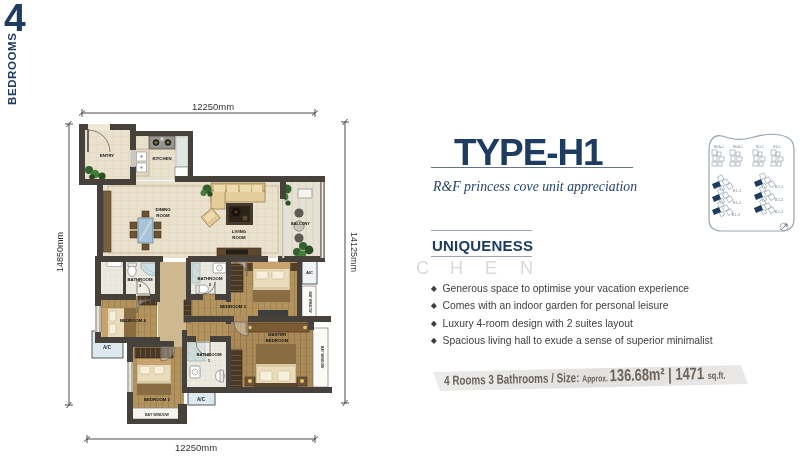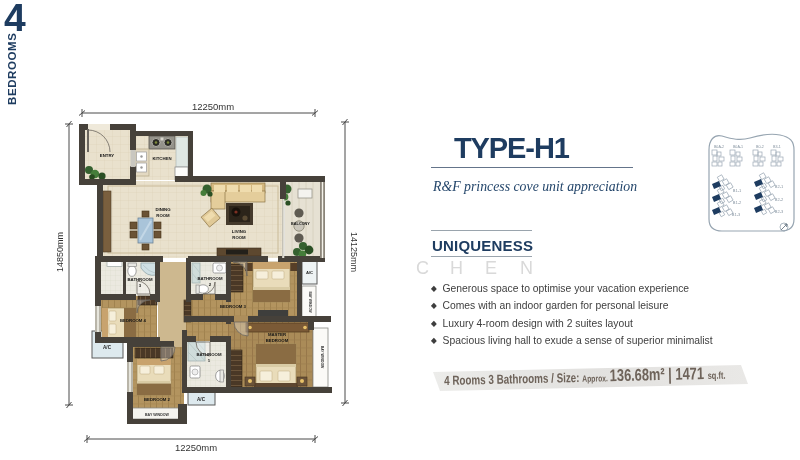--- a/index.html
+++ b/index.html
@@ -6,21 +6,21 @@
 .abs{position:absolute;}
 .navy{color:#1e3c60;}
 </style>
 </head>
 <body>
 
 <div class="abs navy" style="left:4px;top:-2px;font-size:39px;font-weight:bold;line-height:1;">4</div>
 
 <div class="abs navy" style="left:6px;top:41px;height:64px;writing-mode:vertical-rl;transform:rotate(180deg);font-size:11.5px;font-weight:bold;letter-spacing:0.6px;">BEDROOMS</div>
 
-<div class="abs navy" style="left:454px;top:132px;font-size:29px;font-weight:bold;letter-spacing:-1.1px;">TYPE-H1</div>
+<div class="abs navy" style="left:454px;top:132px;font-size:37px;font-weight:bold;letter-spacing:-1.1px;">TYPE-H1</div>
 
 <div class="abs" style="left:431px;top:167px;width:202px;height:1px;background:#64748a;"></div>
 
 <div class="abs" style="left:433px;top:178px;white-space:nowrap;font-family:'Liberation Serif',serif;font-style:italic;font-size:15px;color:#24466b;transform:scaleX(0.92);transform-origin:left top;">R&amp;F princess cove unit appreciation</div>
 
 <div class="abs" style="left:431px;top:230px;width:101px;height:1px;background:#9aa4ad;"></div>
 
 <div class="abs navy" style="left:432px;top:237px;font-size:15px;font-weight:bold;letter-spacing:0.2px;">UNIQUENESS</div>
 
 <div class="abs" style="left:431px;top:256px;width:101px;height:1px;background:#9aa4ad;"></div>

